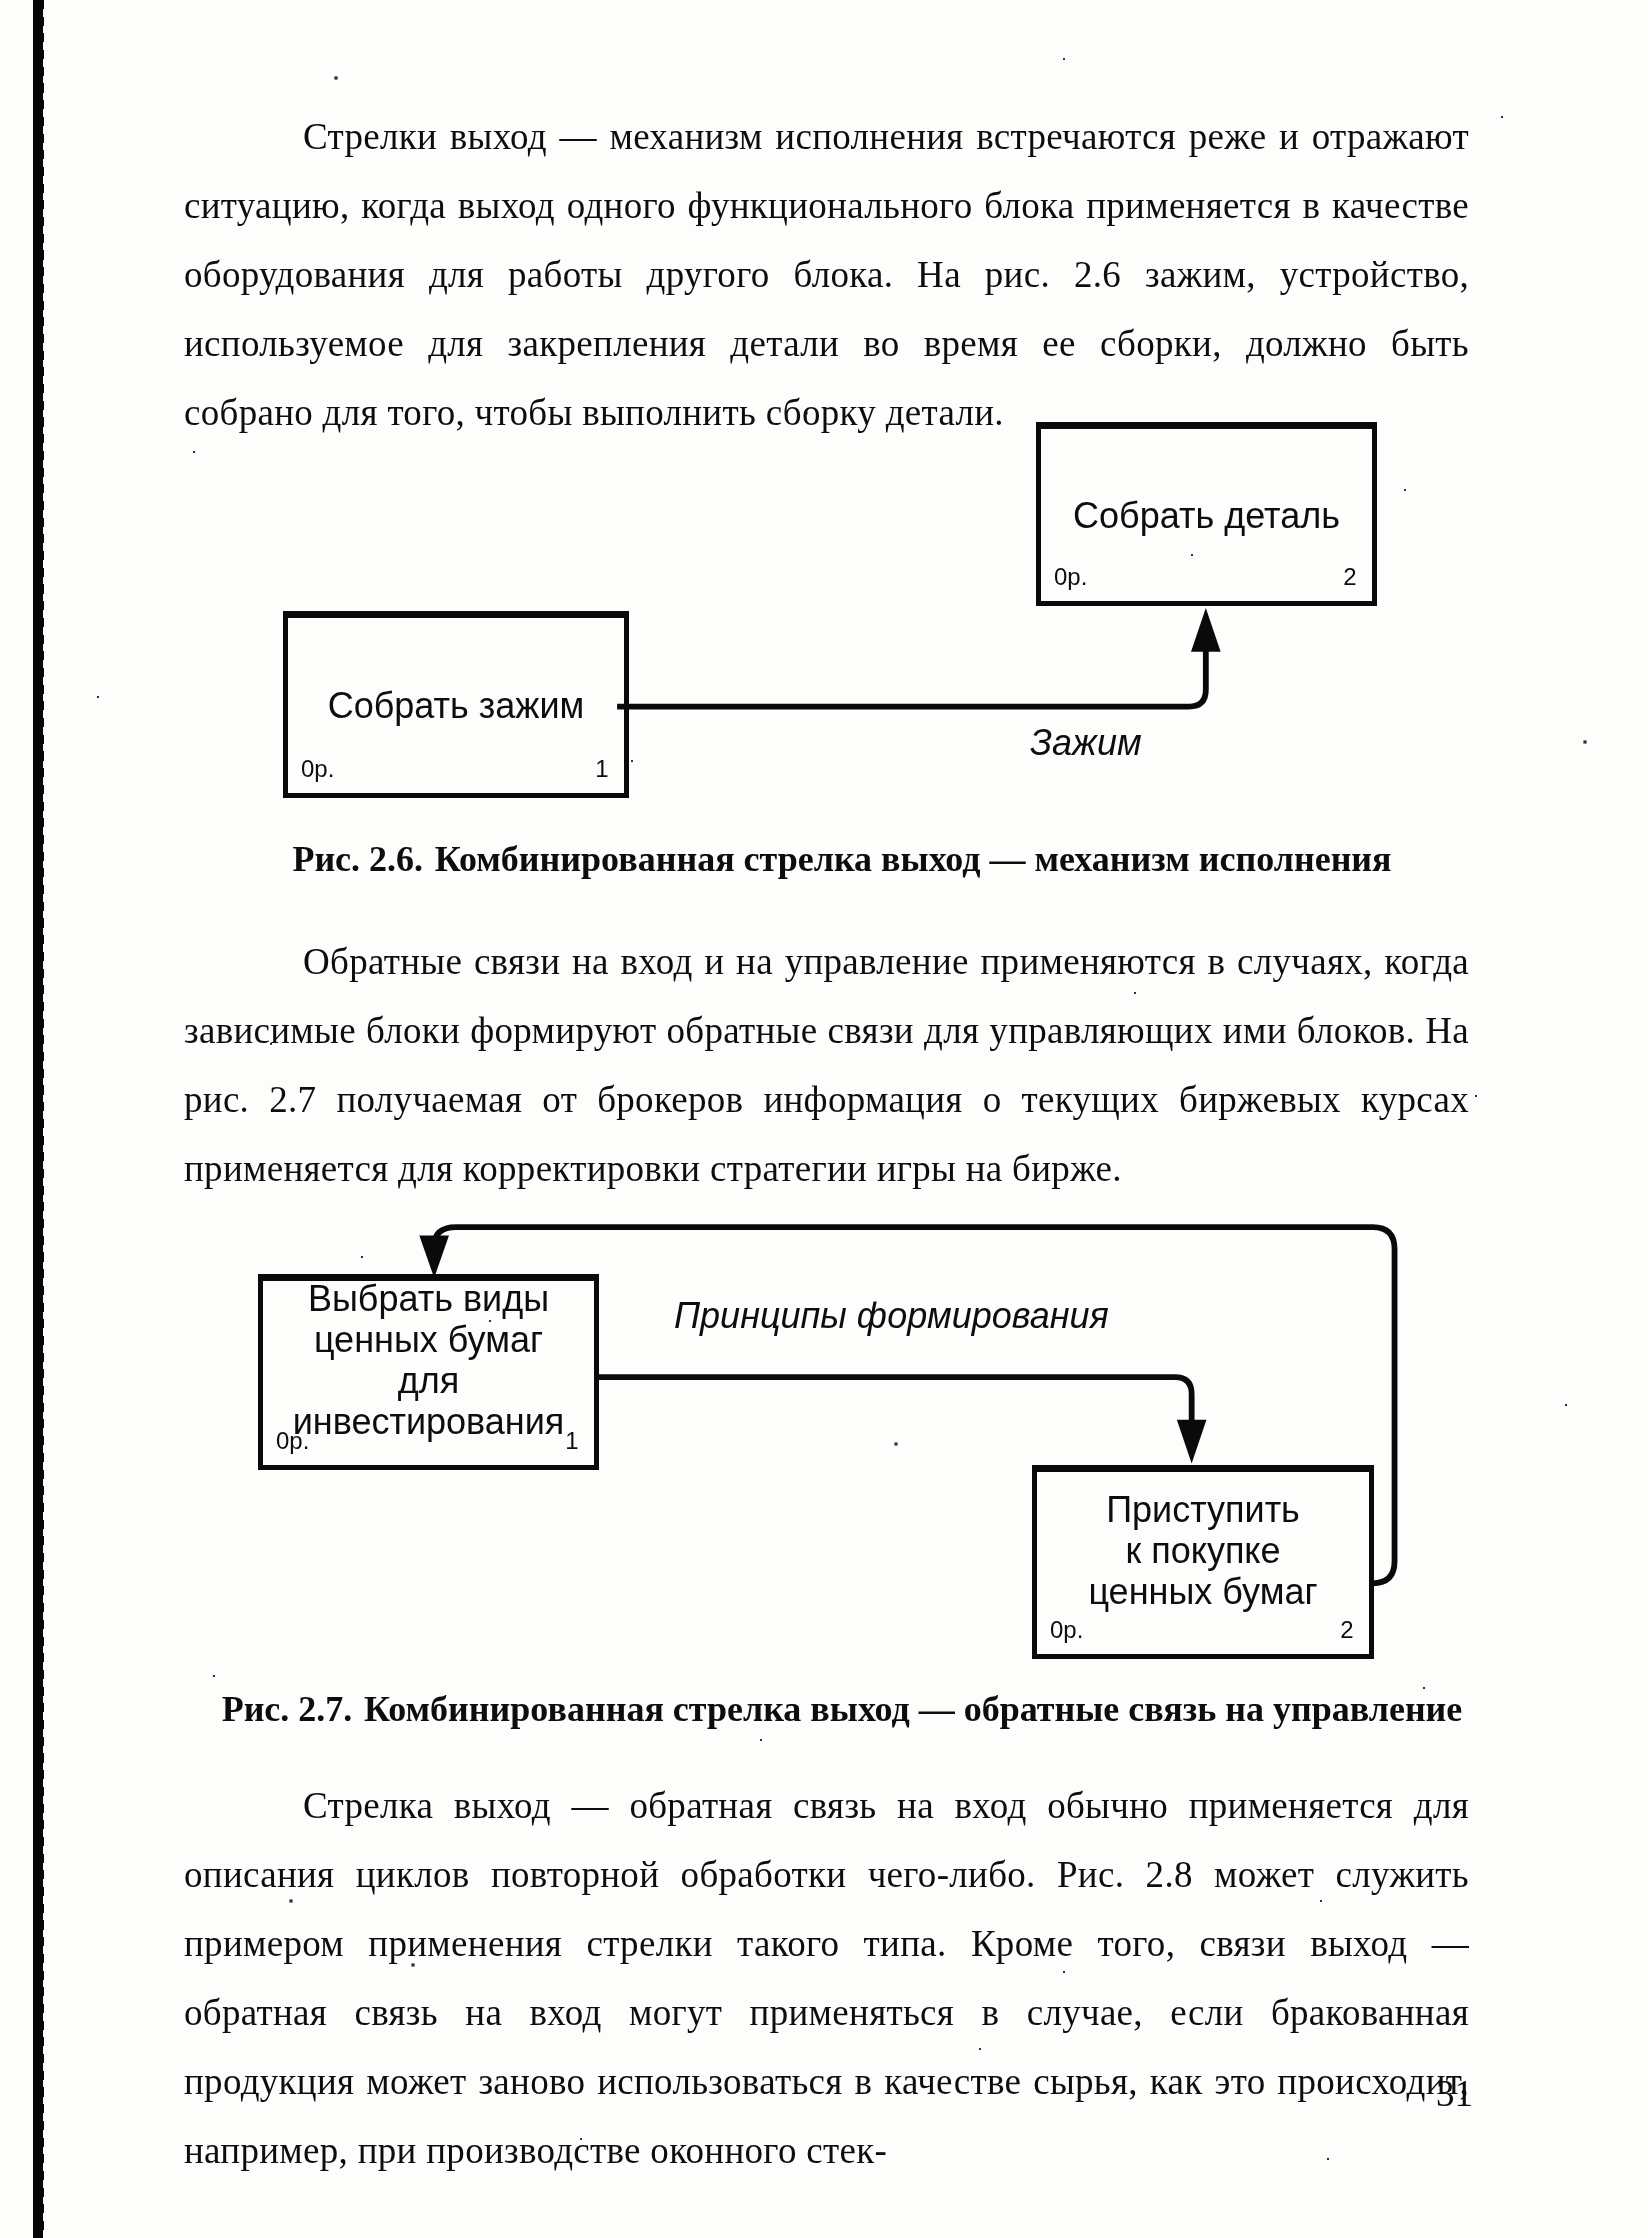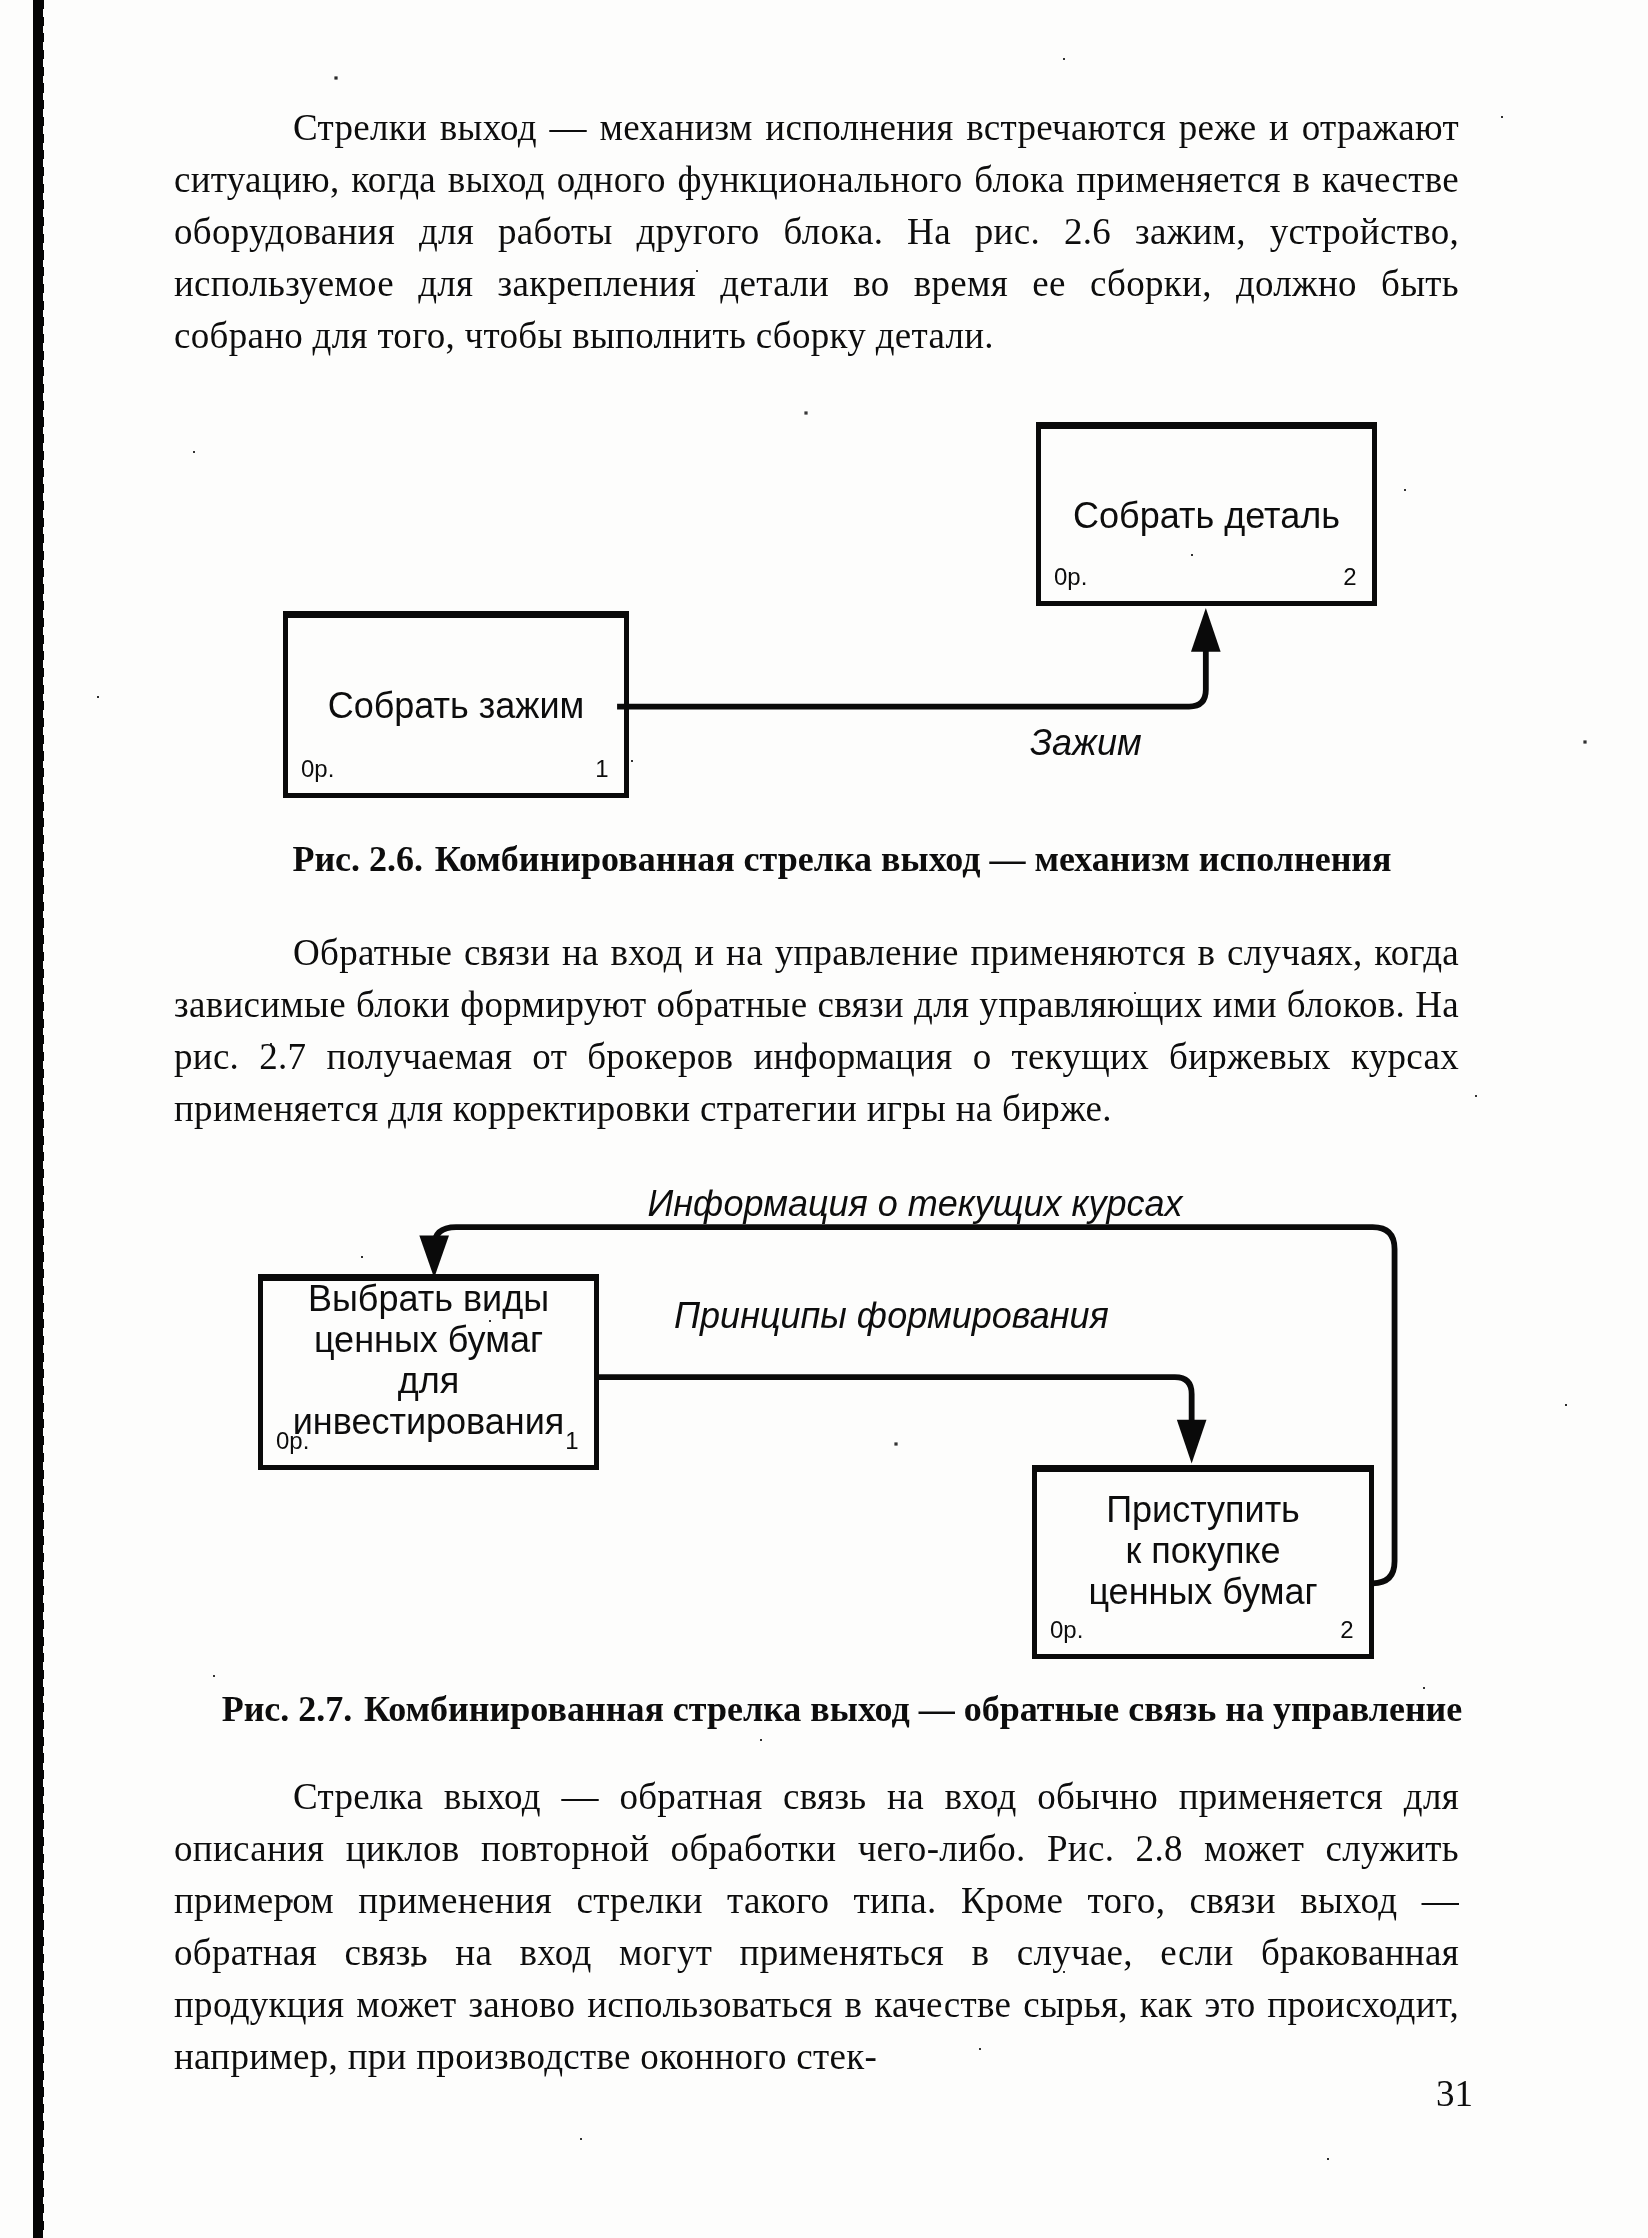--- a/index.html
+++ b/index.html
@@ -27,22 +27,22 @@
       97px 696px 0 0 #2d2d2d, 631px 760px 0 0 #333, 1584px 741px 0 0.6px #303030,
       270px 1043px 0 0 #333, 1134px 992px 0 0 #2e2e2e, 1475px 1095px 0 0 #333,
       489px 1320px 0 0 #313131, 895px 1443px 0 0.6px #333, 1565px 1404px 0 0 #2c2c2c,
       213px 1675px 0 0 #333, 760px 1739px 0 0 #303030, 1423px 1687px 0 0 #333,
       412px 1964px 0 0.6px #2f2f2f, 979px 2048px 0 0 #333, 1327px 2158px 0 0 #2e2e2e,
       580px 2138px 0 0 #333, 1191px 554px 0 0 #313131, 696px 270px 0 0 #333,
       361px 1256px 0 0 #2d2d2d, 1320px 1900px 0 0 #333, 290px 1900px 0 0.6px #323232,
       1063px 1971px 0 0 #333;
   }
   .body{
-    position:absolute;left:174px;width:1285px;margin:0;
-    font-size:37px;line-height:52px;
+    position:absolute;left:184px;width:1285px;margin:0;
+    font-size:37px;line-height:69px;
     text-align:justify;text-indent:119px;
     letter-spacing:0.3px;
   }
   .caption{
     position:absolute;left:172px;width:1340px;margin:0;
     font-size:36px;line-height:41px;font-weight:bold;
     text-align:center;
   }
   .caption .cap-pre{margin-right:11.6px;}
   .idefbox{
@@ -106,21 +106,20 @@
   </div>
 
   <p class="diag-label" style="left:1030px;top:723px;">Зажим</p>
 
   <p class="caption" style="top:839px;">
     <span class="cap-pre">Рис. 2.6.</span><span>Комбинированная стрелка выход — механизм исполнения</span>
   </p>
 
   <p class="body" style="top:927px;">Обратные связи на вход и на управление применяются в случаях, когда зависимые блоки формируют обратные связи для управляющих ими блоков. На рис. 2.7 получаемая от брокеров информация о текущих биржевых курсах применяется для корректировки стратегии игры на бирже.</p>
 
-  <p class="diag-label" style="left:580px;top:1184px;width:670px;text-align:center;">Информация о текущих курсах</p>
 
   <p class="diag-label" style="left:674px;top:1296px;">
     <span style="display:block;">Принципы формирования</span>
   </p>
 
   <div class="idefbox" style="left:258px;top:1274px;width:341px;height:196px;padding-bottom:26px;">
     <span style="display:block;">Выбрать виды</span>
     <span style="display:block;">ценных бумаг</span>
     <span style="display:block;">для инвестирования</span>
     <span class="tag tag-left">0р.</span>

